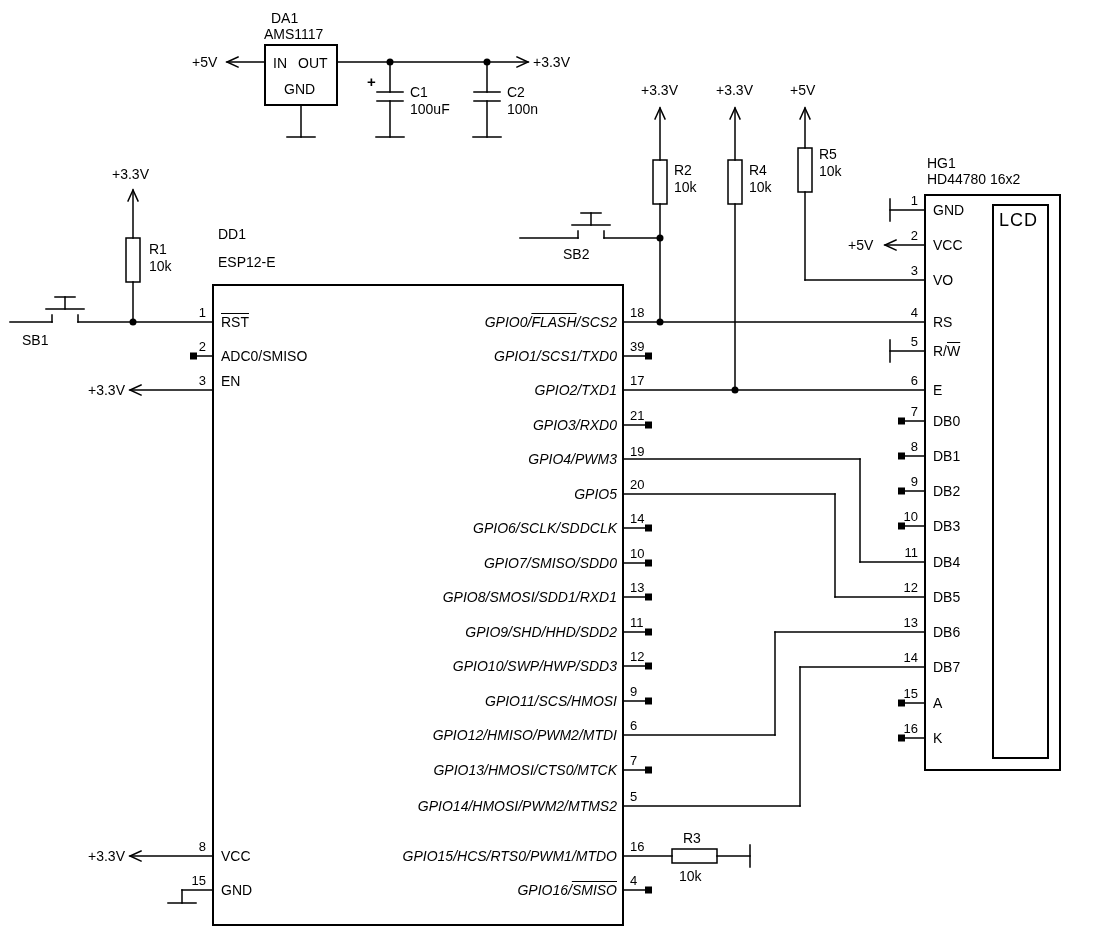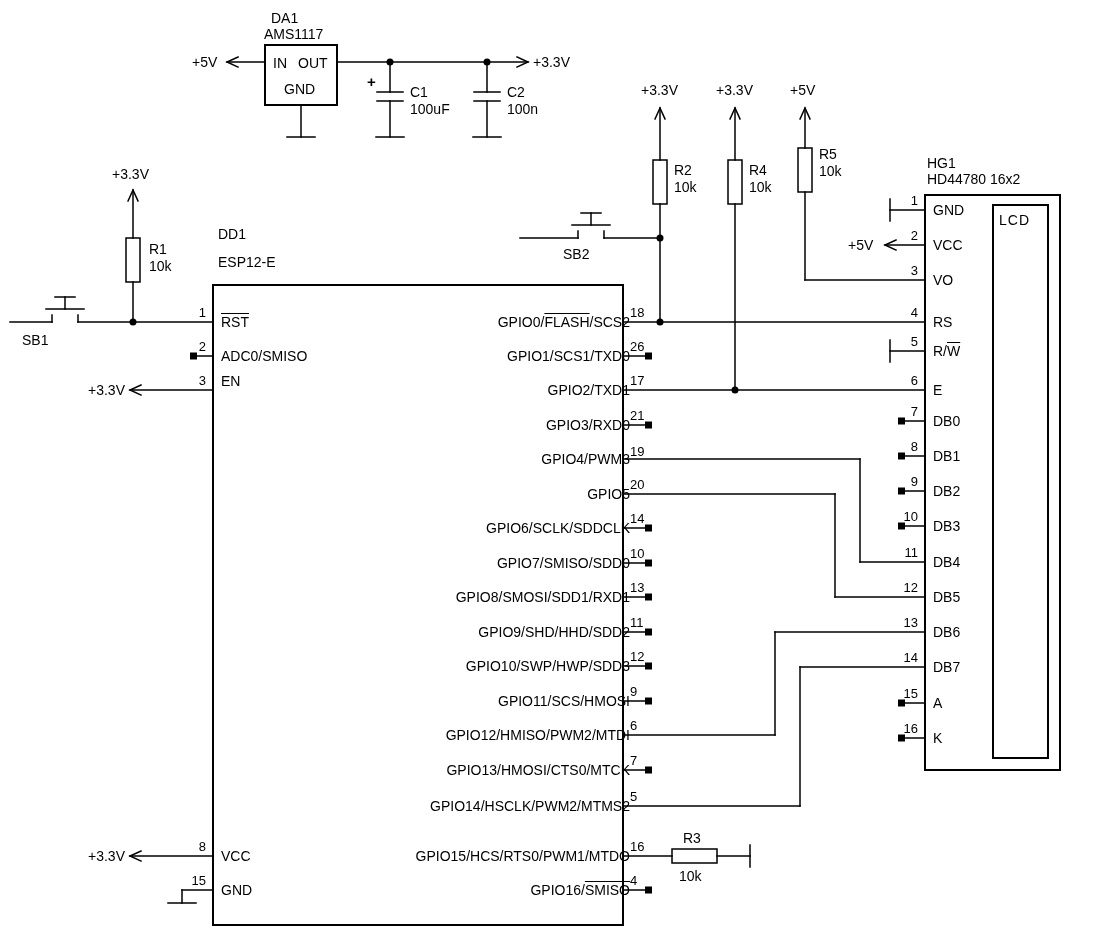--- a/index.html
+++ b/index.html
@@ -2,23 +2,23 @@
 <html><head>
 <meta charset="utf-8">
 <style>
   html,body{margin:0;padding:0;background:#fff;}
   #schematic{position:relative;width:1114px;height:951px;background:#ffffff;
              font-family:"Liberation Sans",sans-serif;color:#000;overflow:hidden;}
   #wires{position:absolute;left:0;top:0;}
   .lbl{position:absolute;font-size:14px;line-height:16px;white-space:nowrap;color:#000;}
   .num{position:absolute;font-size:13px;line-height:14px;white-space:nowrap;color:#000;}
   .nr{width:26px;text-align:right;}
-  .ra{right:484px;}
+  .ra{right:497px;font-style:italic;}
   .ov{text-decoration:overline;}
-  .big{font-size:14px;line-height:18px;letter-spacing:1px;}
+  .big{font-size:18px;line-height:18px;letter-spacing:1px;}
   .plus{font-size:15px;font-weight:bold;}
 </style>
 </head>
 <body>
 
 <div id="schematic">
 
 <svg id="wires" width="1114" height="951" viewBox="0 0 1114 951">
   <g fill="none" stroke="#000" stroke-width="1.5" stroke-linecap="square">
 
@@ -231,26 +231,26 @@
 <div class="lbl ra" style="top:451px">GPIO4/PWM3</div>
 <div class="lbl ra" style="top:486px">GPIO5</div>
 <div class="lbl ra" style="top:520px">GPIO6/SCLK/SDDCLK</div>
 <div class="lbl ra" style="top:555px">GPIO7/SMISO/SDD0</div>
 <div class="lbl ra" style="top:589px">GPIO8/SMOSI/SDD1/RXD1</div>
 <div class="lbl ra" style="top:624px">GPIO9/SHD/HHD/SDD2</div>
 <div class="lbl ra" style="top:658px">GPIO10/SWP/HWP/SDD3</div>
 <div class="lbl ra" style="top:693px">GPIO11/SCS/HMOSI</div>
 <div class="lbl ra" style="top:727px">GPIO12/HMISO/PWM2/MTDI</div>
 <div class="lbl ra" style="top:762px">GPIO13/HMOSI/CTS0/MTCK</div>
-<div class="lbl ra" style="top:798px">GPIO14/HSCLK/PWM2/MTMS2</div>
+<div class="lbl ra" style="top:798px">GPIO14/HMOSI/PWM2/MTMS2</div>
 <div class="lbl ra" style="top:848px">GPIO15/HCS/RTS0/PWM1/MTDO</div>
 <div class="lbl ra" style="top:882px"><span>GPIO16/</span><span class="ov">SMISO</span><span></span></div>
 
 <div class="num" style="left:630px;top:306px">18</div>
-<div class="num" style="left:630px;top:340px">26</div>
+<div class="num" style="left:630px;top:340px">39</div>
 <div class="num" style="left:630px;top:374px">17</div>
 <div class="num" style="left:630px;top:409px">21</div>
 <div class="num" style="left:630px;top:445px">19</div>
 <div class="num" style="left:630px;top:478px">20</div>
 <div class="num" style="left:630px;top:512px">14</div>
 <div class="num" style="left:630px;top:547px">10</div>
 <div class="num" style="left:630px;top:581px">13</div>
 <div class="num" style="left:630px;top:616px">11</div>
 <div class="num" style="left:630px;top:650px">12</div>
 <div class="num" style="left:630px;top:685px">9</div>

